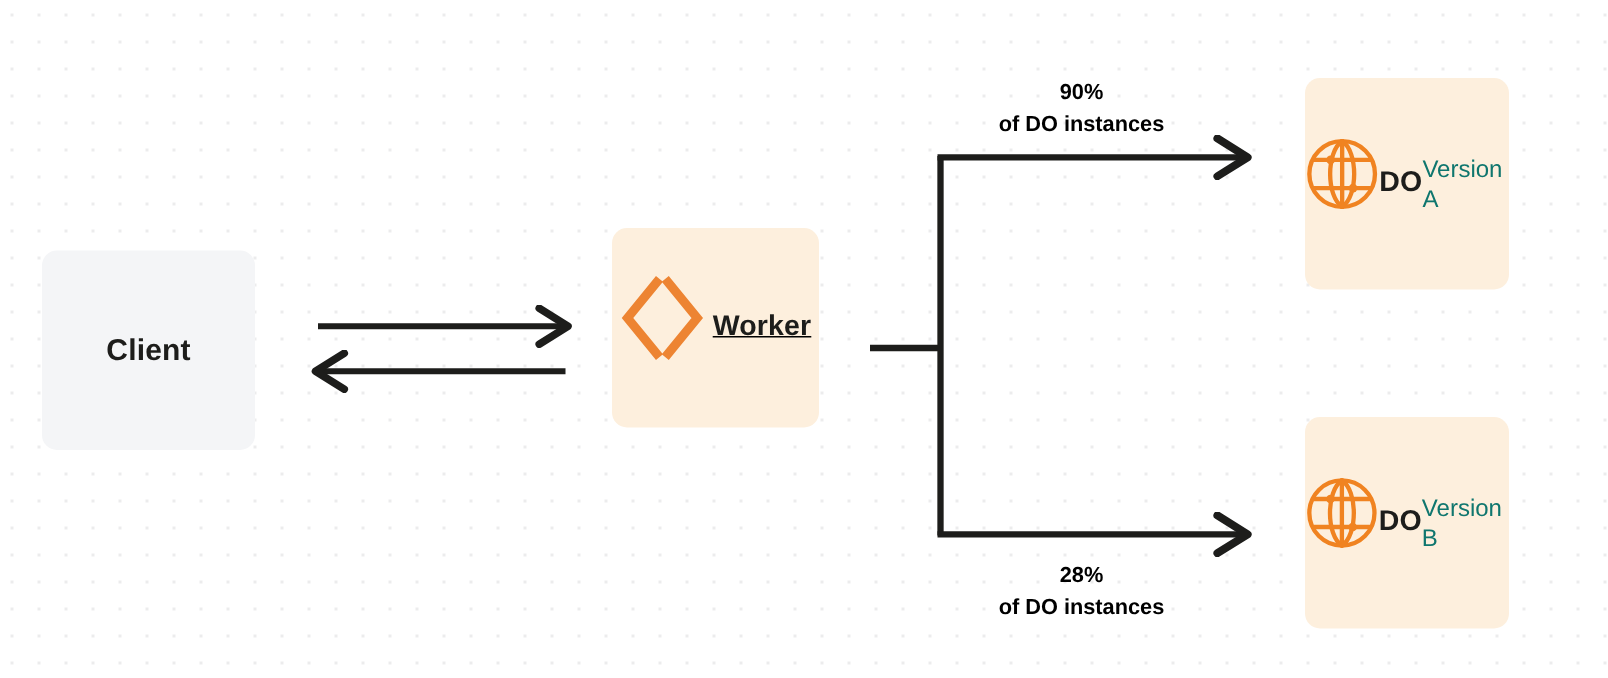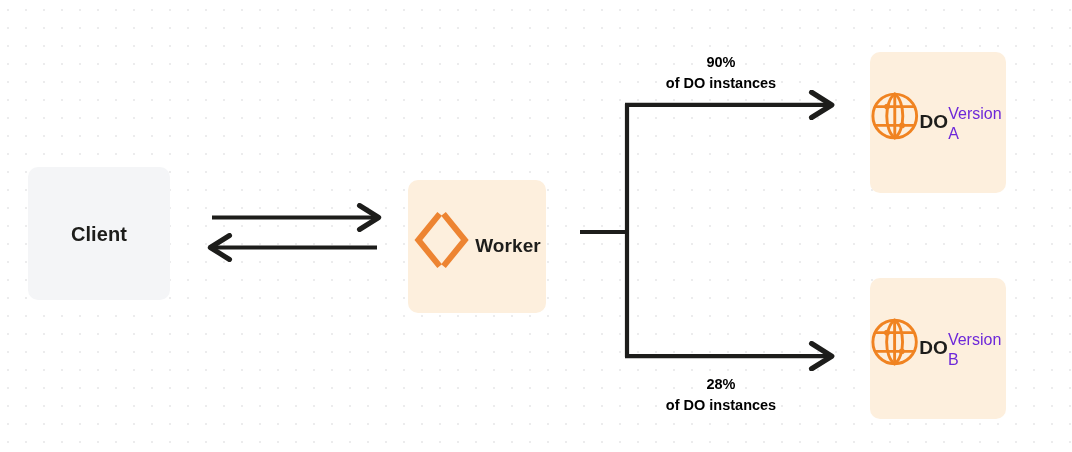--- a/index.html
+++ b/index.html
@@ -38,24 +38,25 @@
 
   .node-client {
     left: 28px;
     top: 167px;
     width: 142px;
     height: 133px;
     background-color: #f4f5f7;
   }
   .node-worker {
     left: 408px;
-    top: 180px;
+    top: 152px;
     width: 138px;
     height: 133px;
     background-color: #fdefdd;
+    text-decoration: underline;
   }
   .node-do-a {
     left: 870px;
     top: 52px;
     width: 136px;
     height: 141px;
     background-color: #fdefdd;
   }
   .node-do-b {
     left: 870px;
@@ -71,21 +72,21 @@
     color: #1d1d1b;
     letter-spacing: 0.1px;
     line-height: 1.2;
   }
   .node-title-client {
     font-size: 20px;
   }
   .node-subtitle {
     font-size: 16px;
     font-weight: normal;
-    color: #6d28d9;
+    color: #0f766e;
     line-height: 1.25;
     margin-top: 2px;
   }
 
   .icon-worker {
     width: 62px;
     height: 60px;
     margin-bottom: 14px;
     display: block;
   }

